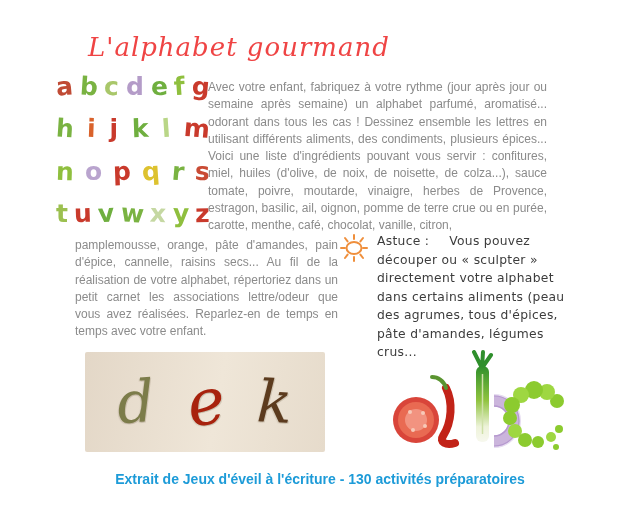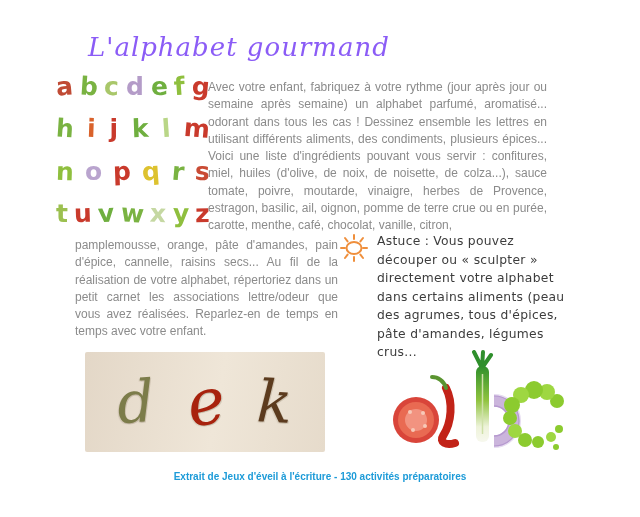--- a/index.html
+++ b/index.html
@@ -4,21 +4,21 @@
 <style>
   html,body{margin:0;padding:0;background:#fff;}
   .page{
     position:relative;width:640px;height:517px;background:#ffffff;overflow:hidden;
     font-family:"Liberation Sans", sans-serif;
   }
   
   .title{
     position:absolute;left:88px;top:32px;
     font-family:"DejaVu Serif", serif;font-style:italic;
-    font-size:26px;color:#8b5cf6;letter-spacing:1px;white-space:nowrap;
+    font-size:26px;color:#ef4444;letter-spacing:1px;white-space:nowrap;
   }
   
   .veg-alphabet{
     position:absolute;left:56px;top:74px;width:154px;height:152px;
     display:flex;flex-direction:column;justify-content:space-between;
   }
   .alpha-row{display:flex;justify-content:space-between;}
   .alpha-letter{
     font-family:"DejaVu Sans", sans-serif;font-weight:bold;font-size:25px;line-height:1;
     display:inline-block;
@@ -30,37 +30,37 @@
   }
   .para-right{position:absolute;left:208px;top:79px;width:339px;}
   .para-left{position:absolute;left:75px;top:237px;width:263px;}
   
   .astuce{position:absolute;left:339px;top:232px;width:226px;display:flex;gap:8px;align-items:flex-start;}
   .sun-icon{flex:0 0 auto;margin-top:1px;}
   .astuce-text{
     font-family:"DejaVu Sans", sans-serif;font-size:12.3px;line-height:18.5px;
     color:#3c3c3c;letter-spacing:0.3px;
   }
-  .astuce-label{margin-right:4px;}
+  .astuce-label{margin-right:20px;}
   
   .food-photo{
     position:absolute;left:85px;top:352px;width:240px;height:100px;
     background:linear-gradient(100deg,#e3d7c7,#efe6d8 55%,#e6dbcb);
     border-radius:2px;display:flex;align-items:center;justify-content:space-evenly;
   }
   .photo-letter{
     font-family:"DejaVu Serif", serif;font-style:italic;line-height:1;
     text-shadow:1px 1px 0 rgba(60,40,10,0.15), -1px 1px 1px rgba(60,40,10,0.12);
   }
   
   .abc-art{position:absolute;left:386px;top:350px;}
   
   .footer{
     position:absolute;left:0;top:471px;width:640px;text-align:center;
-    font-weight:bold;font-size:10px;color:#1d9bd8;
+    font-weight:bold;font-size:14px;color:#1d9bd8;
   }
 </style>
 </head>
 <body>
 
 <div class="page">
 
   <div class="title">L'alphabet gourmand</div>
 
   <div class="veg-alphabet">

